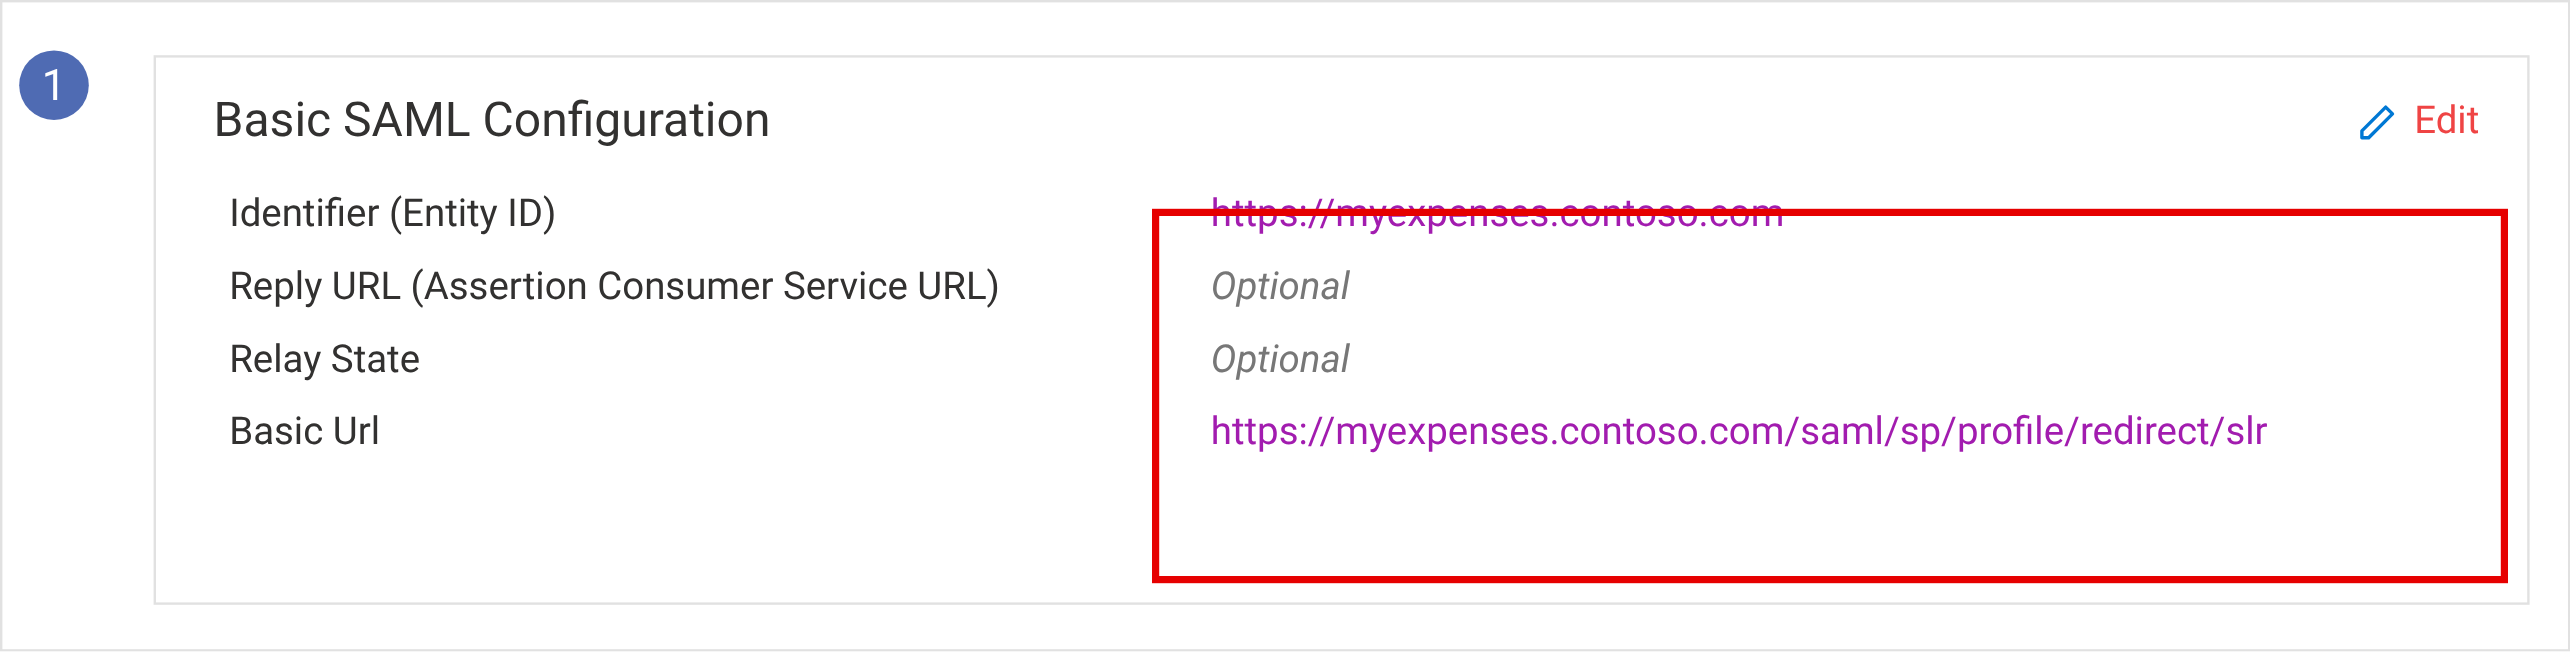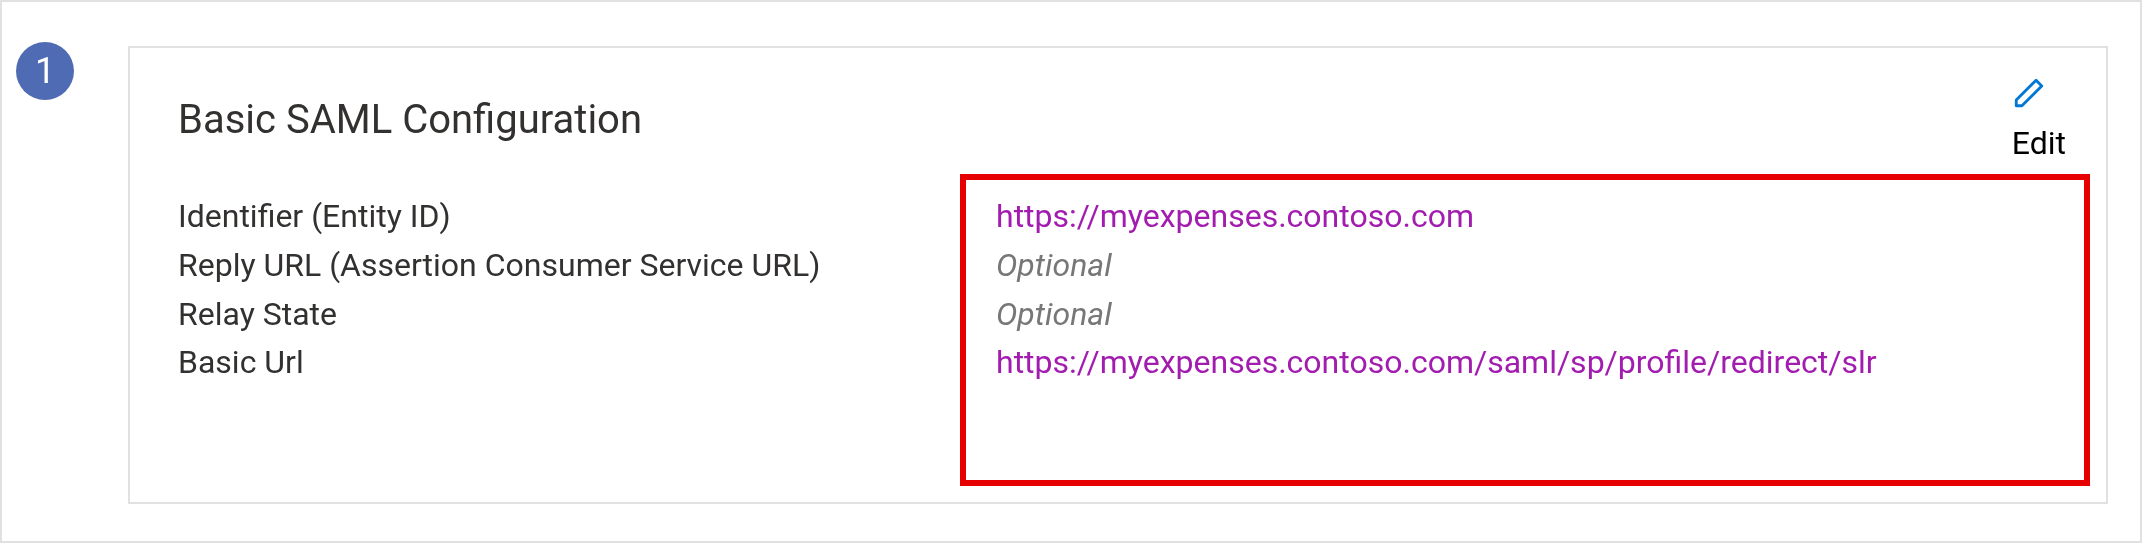--- a/index.html
+++ b/index.html
@@ -59,44 +59,44 @@
   }
 
   .card-title {
     font-size: 40px;
     font-weight: 400;
     color: #323130;
   }
 
   .edit-btn {
     display: flex;
-    align-items: flex-start;
+    align-items: flex-end;
     gap: 14px;
     font-size: 32px;
-    color: #000000;
+    color: #ef4444;
     cursor: pointer;
     background: none;
     border: none;
     padding: 0;
     font-family: inherit;
-    flex-direction: column;
   }
 
   .edit-btn .icon svg {
     width: 34px;
     height: 34px;
     display: block;
   }
 
   .rows {
     display: grid;
     grid-template-columns: 818px 1fr;
-    row-gap: 4px;
+    row-gap: 16px;
     font-size: 32px;
     line-height: 1.4;
+    margin-left: 13px;
   }
 
   .label {
     color: #323130;
     white-space: nowrap;
   }
 
   .value {
     color: #a21caf;
   }

